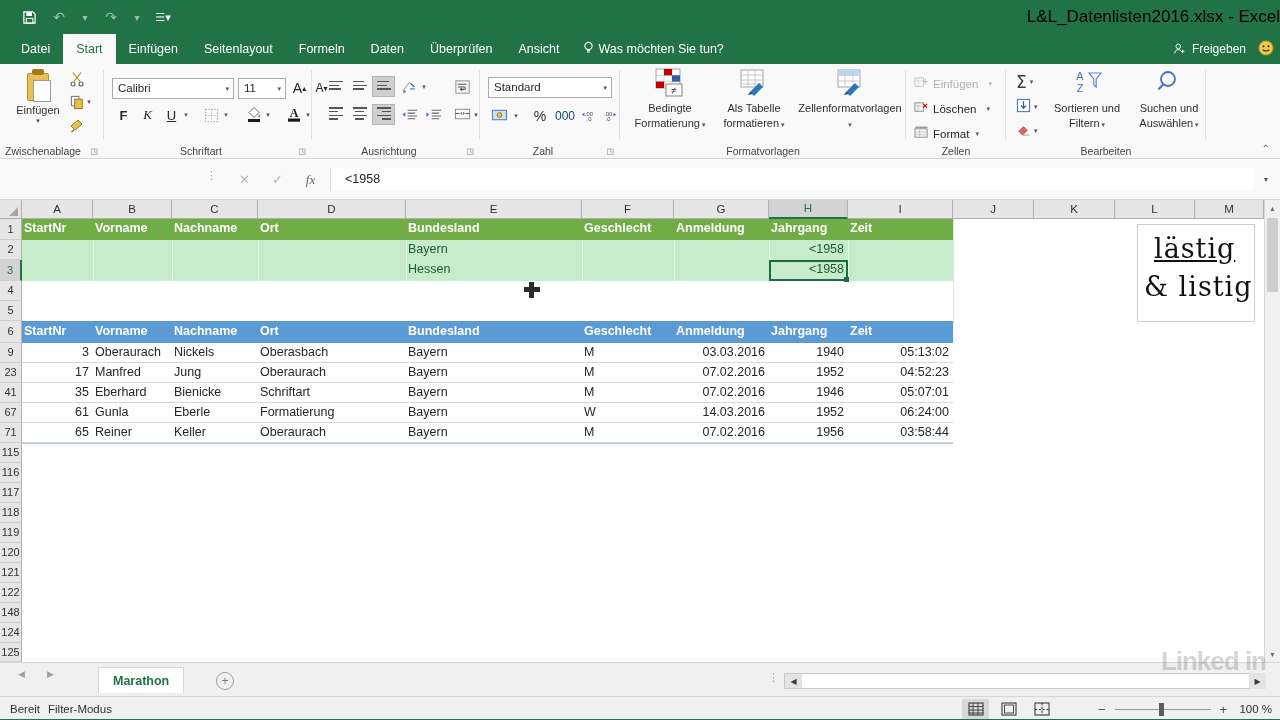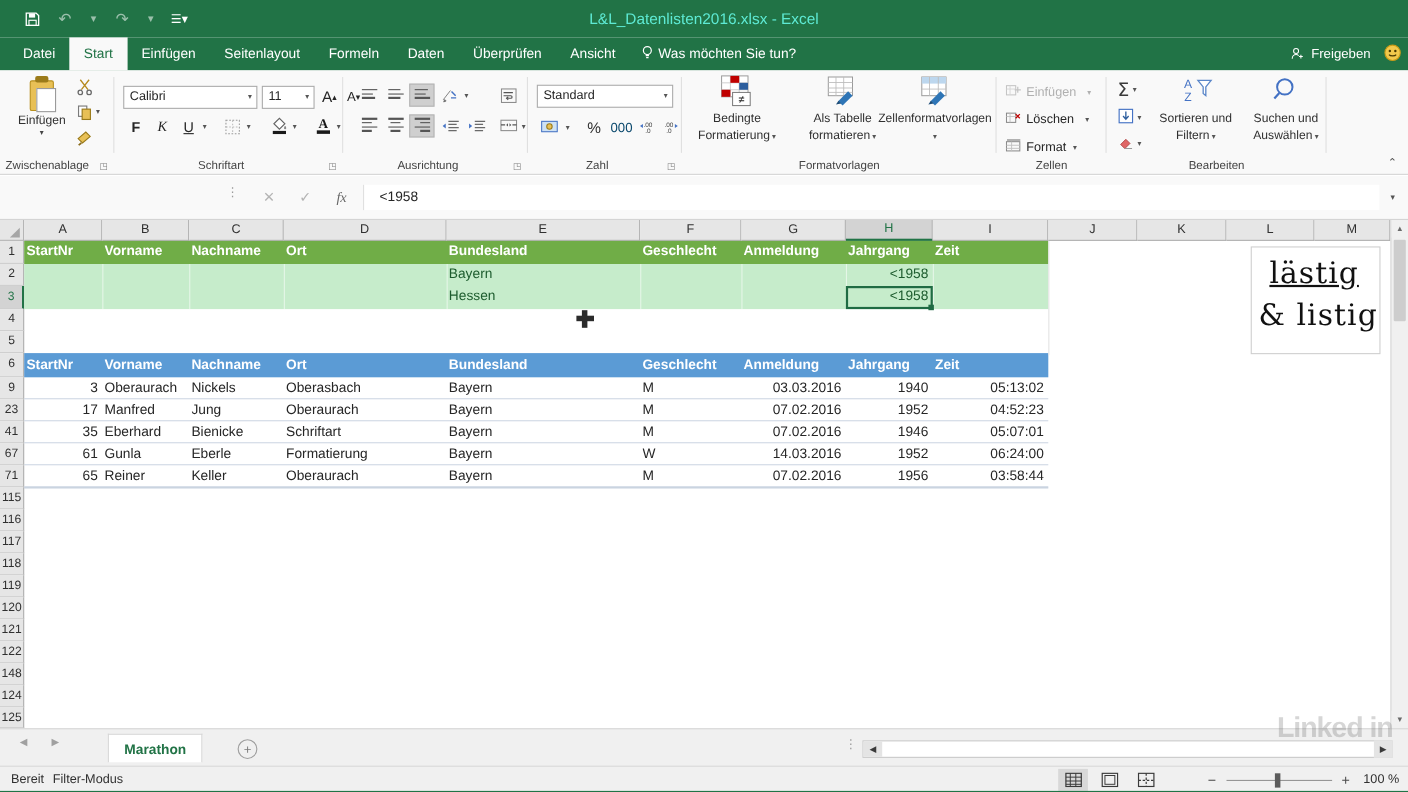--- a/index.html
+++ b/index.html
@@ -20,21 +20,21 @@
   }
   .qat { position:absolute; left:14px; top:0; height:34px; display:flex; align-items:center; gap:0px; }
   .qat .qbtn {
     width:30px; height:30px; display:flex; align-items:center; justify-content:center;
     color:#fff; font-size:15px; opacity:1;
   }
   .qat .qbtn.dim { opacity:.55; font-size:14px; }
   .qat .qbtn.small { font-size:10px; width:22px; }
   .title-text {
     position:absolute; left:0; top:0; width:1280px; height:34px;
-    line-height:34px; text-align:center; font-size:14px; color:#5eead4;
+    line-height:34px; text-align:right; font-size:17px; color:#000000;
   }
   .tb-right { position:absolute; right:0; top:0; height:34px; display:flex; align-items:center; }
   .trainer { font-size:12px; color:#fff; margin-right:16px; white-space:nowrap; }
   .tb-icon { width:44px; height:34px; display:flex; align-items:center; justify-content:center; color:#fff; font-size:13px; }
   .tb-icon.close { font-size:16px; width:46px; }
 
   
   .tabstrip {
     position:absolute; left:0; top:34px; width:1280px; height:30px;
     background:#217346;
@@ -487,21 +487,21 @@
             <rect x="12" y="1" width="8" height="6.3" fill="#c00000"></rect>
             <rect x="20" y="7.3" width="8" height="6.3" fill="#2e5f9e"></rect>
             <rect x="4" y="13.6" width="8" height="6.4" fill="#c00000"></rect>
             <rect x="14" y="16" width="16" height="12" fill="#fff" stroke="#777" stroke-width=".9"></rect>
             <text x="22" y="25.5" font-size="10" text-anchor="middle" fill="#222" font-family="Liberation Sans, sans-serif">≠</text>
           </svg>
         </div>
         <div class="bl"><span>Bedingte</span></div>
         <div class="bl"><span>Formatierung</span><span class="caret"> ▾</span></div>
       </div>
-      <div class="bigbtn" style="left:98px; width:72px;margin-left:12px;">
+      <div class="bigbtn" style="left:98px; width:72px;">
         <div class="bi">
           <svg width="36" height="30" viewBox="0 0 36 30">
             <rect x="5" y="2" width="22" height="17" fill="#fff" stroke="#9a9a9a" stroke-width=".9"></rect>
             <path d="M5 7h22M5 12h22M5 16h22M12 2v17M19 2v17" stroke="#bdbdbd" stroke-width=".8"></path>
             <path d="M14 24l9-9 4 4-9 9z" fill="#2e75b6"></path>
               <path d="M12 27l2.2-3.4 2.5 2.5z" fill="#1f4e79"></path>
           </svg>
         </div>
         <div class="bl"><span>Als Tabelle</span></div>
         <div class="bl"><span>formatieren</span><span class="caret"> ▾</span></div>

